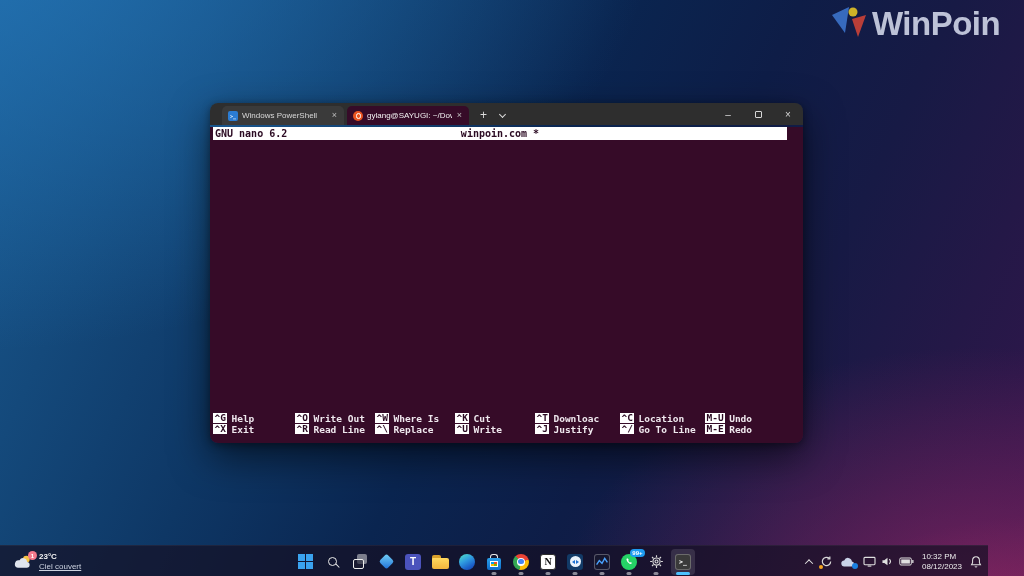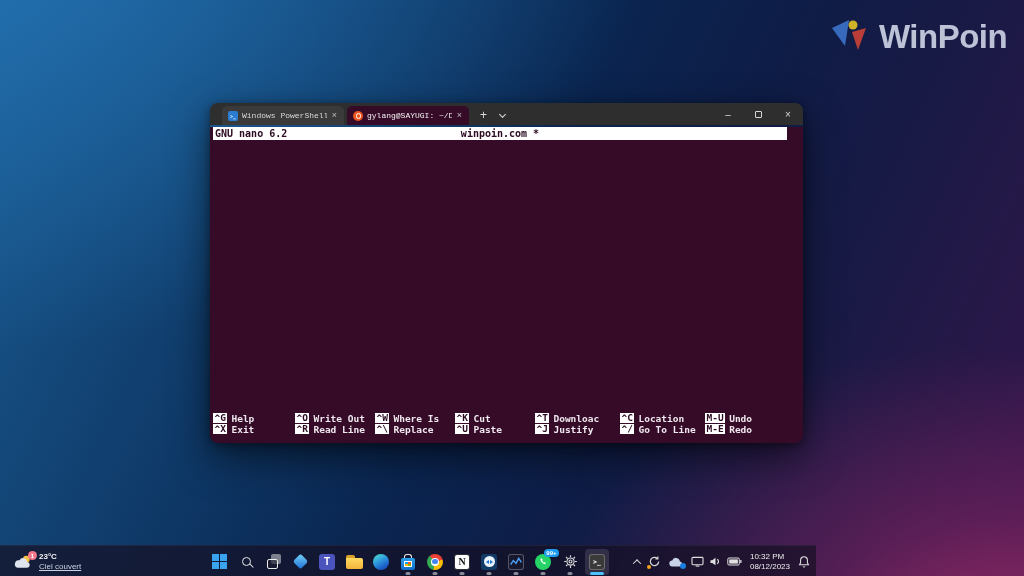--- a/index.html
+++ b/index.html
@@ -5,31 +5,31 @@
   * { margin:0; padding:0; box-sizing:border-box; }
   html,body { width:1024px; height:576px; overflow:hidden; }
   body { font-family:"Liberation Sans", sans-serif; position:relative;
     background:
       radial-gradient(700px 420px at 96% 104%, rgba(160,40,105,.60), rgba(160,40,105,0) 60%),
       radial-gradient(520px 300px at 103% 118%, rgba(200,70,95,.40), rgba(200,70,95,0) 55%),
       radial-gradient(1150px 680px at -6% -12%, rgba(36,118,184,.85), rgba(36,118,184,0) 62%),
       linear-gradient(115deg,#1a5a90 0%,#14497b 16%,#0e3765 32%,#0a2550 48%,#0e1d47 62%,#171a45 74%,#241847 86%,#32164c 100%);
   }
   
-  .winpoin { position:absolute; top:18px; left:831px; display:flex; align-items:flex-start; gap:10px; opacity:.95; }
+  .winpoin { position:absolute; top:5px; left:831px; display:flex; align-items:flex-start; gap:3px; opacity:.95; }
   .wp-text { font-weight:700; font-size:33px; line-height:38px; letter-spacing:-.5px; color:#c6cbdf; white-space:nowrap; }
   
   .term-window { position:absolute; left:210px; top:103px; width:593px; height:340px; border-radius:8px; overflow:hidden;
                  box-shadow:0 14px 38px rgba(0,0,0,.55), 0 2px 8px rgba(0,0,0,.4); }
   .titlebar { height:22px; background:#2e2e2e; display:flex; align-items:flex-end; }
   .tabs { display:flex; margin-left:12px; height:22px; align-items:flex-end; }
   .tab { height:19px; width:122px; border-radius:5px 5px 0 0; display:flex; align-items:center; padding:0 6px; }
   .tab.inactive { background:#3a3a3a; margin-right:3px; }
   .tab.active { background:#360b28; }
-  .tab-title { flex:1; font-size:8px; color:#d9d9d9; white-space:nowrap; overflow:hidden; margin:6px 4px;font-family:Liberation Mono, monospace; }
+  .tab-title { flex:1; font-size:8px; color:#d9d9d9; white-space:nowrap; overflow:hidden; margin:6px 4px; }
   .tab.active .tab-title { color:#f2f2f2; }
   .tab-close { font-size:9px; color:#bdbdbd; line-height:9px; padding:0 1px; }
   .ps-ic { width:10px; height:10px; border-radius:2px; background:#2b7cd3; color:#fff; font:700 5px "DejaVu Sans Mono",monospace; display:flex; align-items:center; justify-content:center; flex:none; }
   .ub-ic { width:10px; height:10px; border-radius:50%; background:#e95420; position:relative; flex:none; }
   .ub-ic::after { content:''; position:absolute; left:2.5px; top:2.5px; width:3.5px; height:3.5px; border:1px solid #fff; border-radius:50%; }
   .newtab { font-size:12px; color:#dcdcdc; margin:0 0 4px 11px; line-height:12px; }
   .tab-dd { width:5px; height:5px; border-right:1.3px solid #dcdcdc; border-bottom:1.3px solid #dcdcdc; transform:rotate(45deg); margin:0 0 8px 13px; }
   .win-ctrls { margin-left:auto; display:flex; height:22px; align-items:center; }
   .win-ctrl { width:30px; height:22px; display:flex; align-items:center; justify-content:center; color:#d6d6d6; font-size:10px; }
   .max-box { width:7px; height:7px; border:1px solid #d6d6d6; border-radius:1px; }
@@ -38,21 +38,21 @@
   .nano-version { padding-left:2px; }
   .nano-doc { position:absolute; left:0; right:0; text-align:center; }
   .nano-buffer { margin:3px 0 0 3px; display:flex; align-items:center; color:#efe8ee; font-size:10.5px; }
   .cursor { width:6px; height:11px; background:#ffffff; margin-left:1px; }
   .nano-footer { position:absolute; left:3px; right:16px; bottom:11px; display:flex; }
   .sc-col { display:flex; flex-direction:column; gap:1px; }
   .sc-row { display:flex; align-items:center; height:10px; }
   .sc-key { background:#fff; color:#2b0a22; font-size:9.5px; font-weight:700; padding:0 1.5px; line-height:10px; white-space:pre; }
   .sc-label { color:#efe8ee; font-size:9.5px; font-weight:700; margin-left:4px; white-space:nowrap; }
   
-  .taskbar { position:absolute; bottom:0; left:0; width:816px; height:31px; background:rgba(22,16,36,.70); border-top:1px solid rgba(255,255,255,.05); }
+  .taskbar { position:absolute; bottom:0; left:0; width:988px; height:31px; background:rgba(22,16,36,.70); border-top:1px solid rgba(255,255,255,.05); }
   .tb-center { position:absolute; left:50%; transform:translateX(-50%); top:0; height:31px; display:flex; align-items:center; gap:3px; }
   .tb-btn { width:24px; height:26px; position:relative; display:flex; align-items:center; justify-content:center; border-radius:4px; }
   .tb-btn.active { background:rgba(255,255,255,.12); }
   .run-dot { position:absolute; bottom:0px; left:50%; transform:translateX(-50%); width:5px; height:2.5px; border-radius:2px; background:rgba(255,255,255,.5); }
   .run-dot.accent { width:14px; background:#4cc2ff; }
   .ic-search { width:9px; height:9px; border:1.4px solid #eaeaea; border-radius:50%; position:relative; }
   .ic-search::after { content:''; position:absolute; width:4.5px; height:1.4px; background:#eaeaea; transform:rotate(45deg); right:-4px; bottom:-1.5px; }
   .ic-taskview { width:11px; height:11px; position:relative; margin-top:2px; }
   .ic-taskview .tv-b { position:absolute; width:10px; height:10px; border-radius:2px; background:rgba(255,255,255,.45); right:-2px; top:-3px; }
   .ic-taskview .tv-f { position:absolute; width:11px; height:10px; border-radius:2px; border:1.4px solid #ececec; background:rgba(30,30,50,.6); left:-1px; bottom:-1px; }
@@ -168,21 +168,21 @@
             <span class="sc-label">Replace</span>
           </div>
       </div>
       <div class="sc-col" style="width:80px">
         <div class="sc-row">
             <span class="sc-key">^K</span>
             <span class="sc-label">Cut</span>
           </div>
         <div class="sc-row">
             <span class="sc-key">^U</span>
-            <span class="sc-label">Paste</span>
+            <span class="sc-label">Write</span>
           </div>
       </div>
       <div class="sc-col" style="width:85px">
         <div class="sc-row">
             <span class="sc-key">^T</span>
             <span class="sc-label">Downloac</span>
           </div>
         <div class="sc-row">
             <span class="sc-key">^J</span>
             <span class="sc-label">Justify</span>

